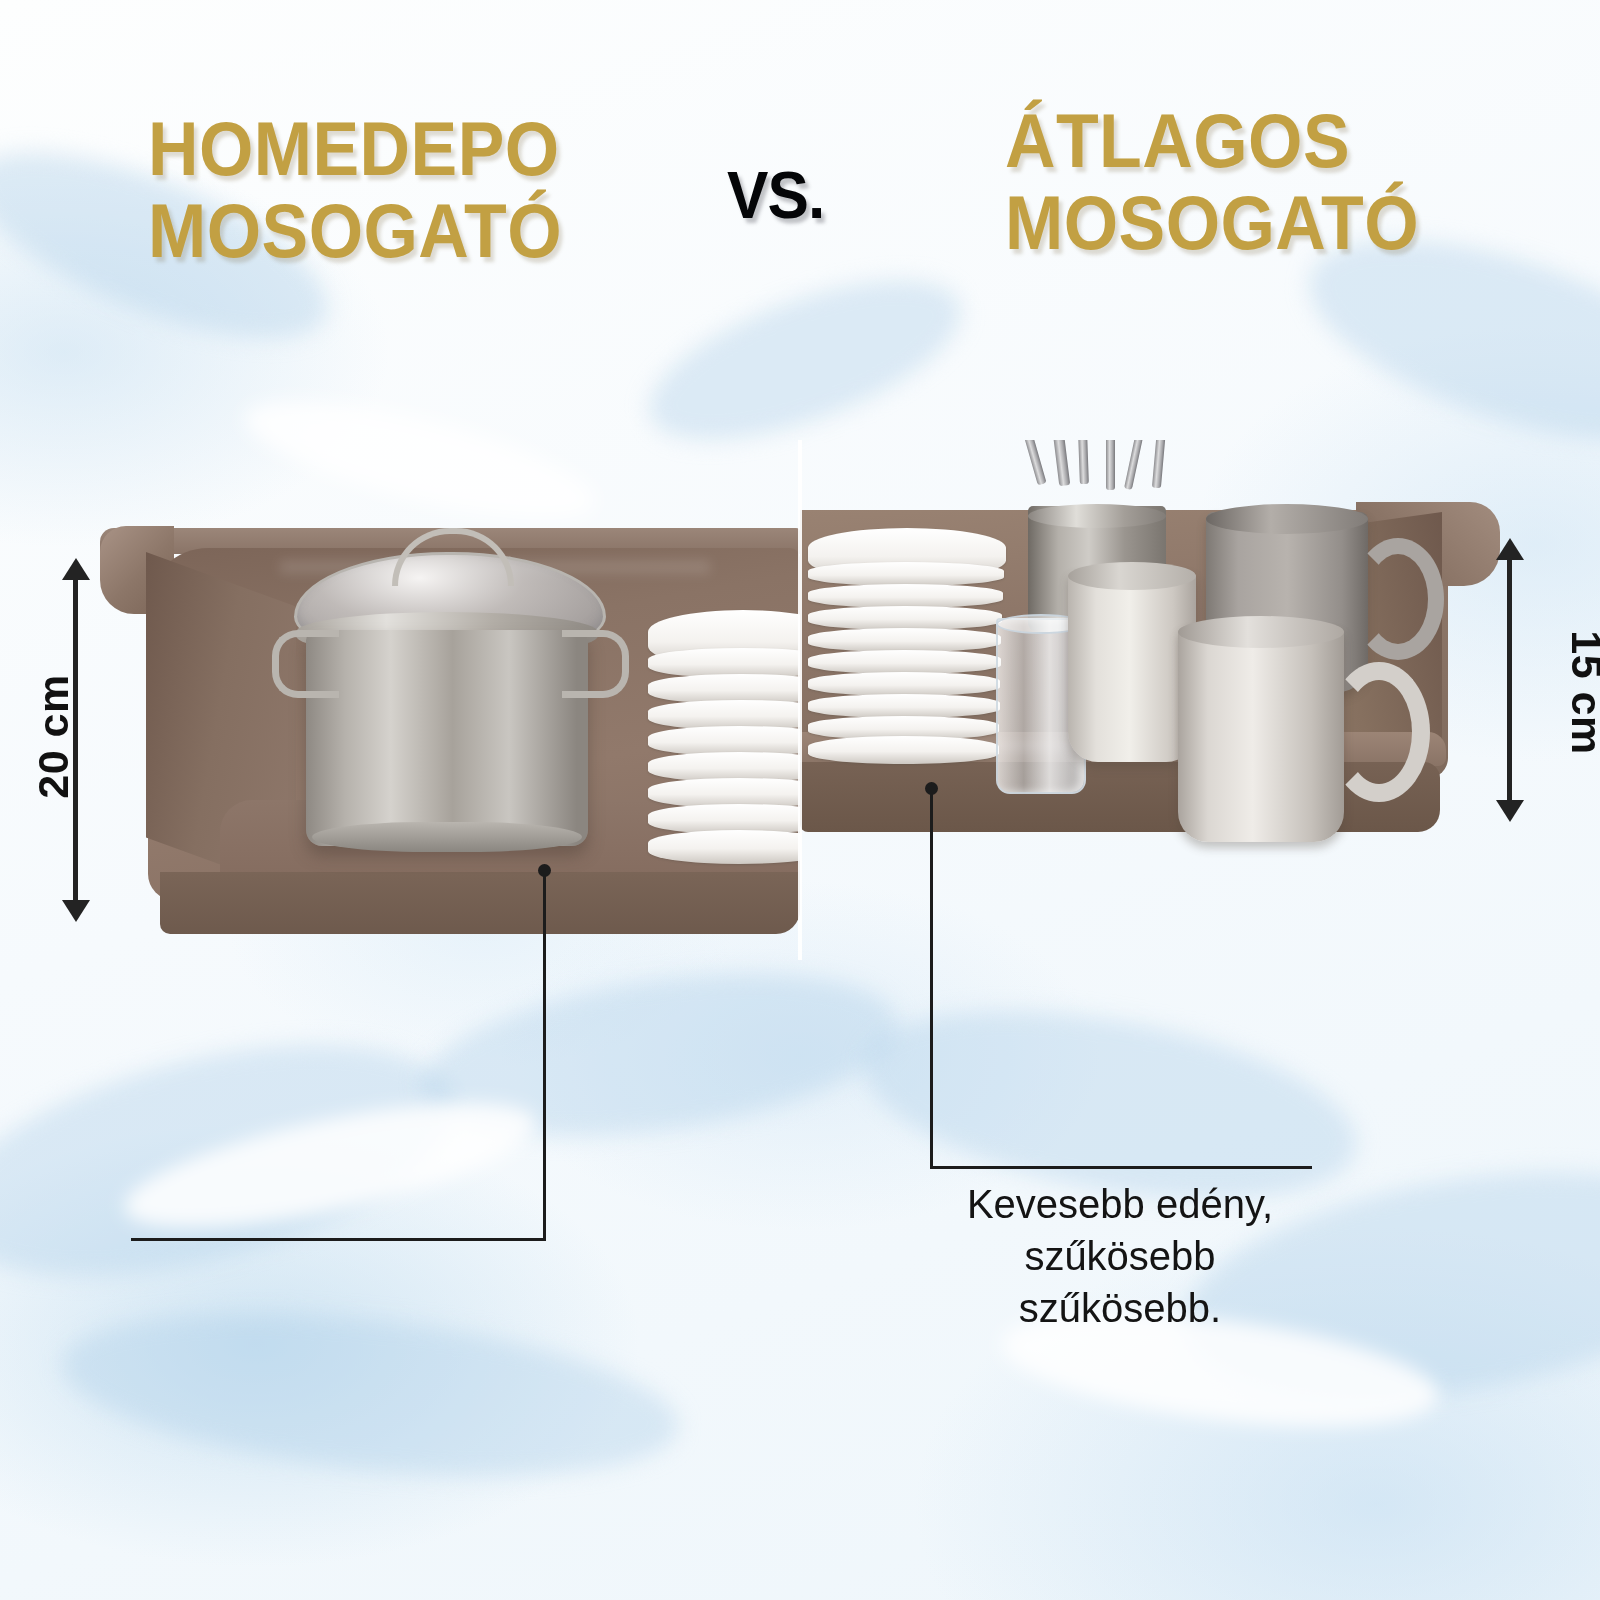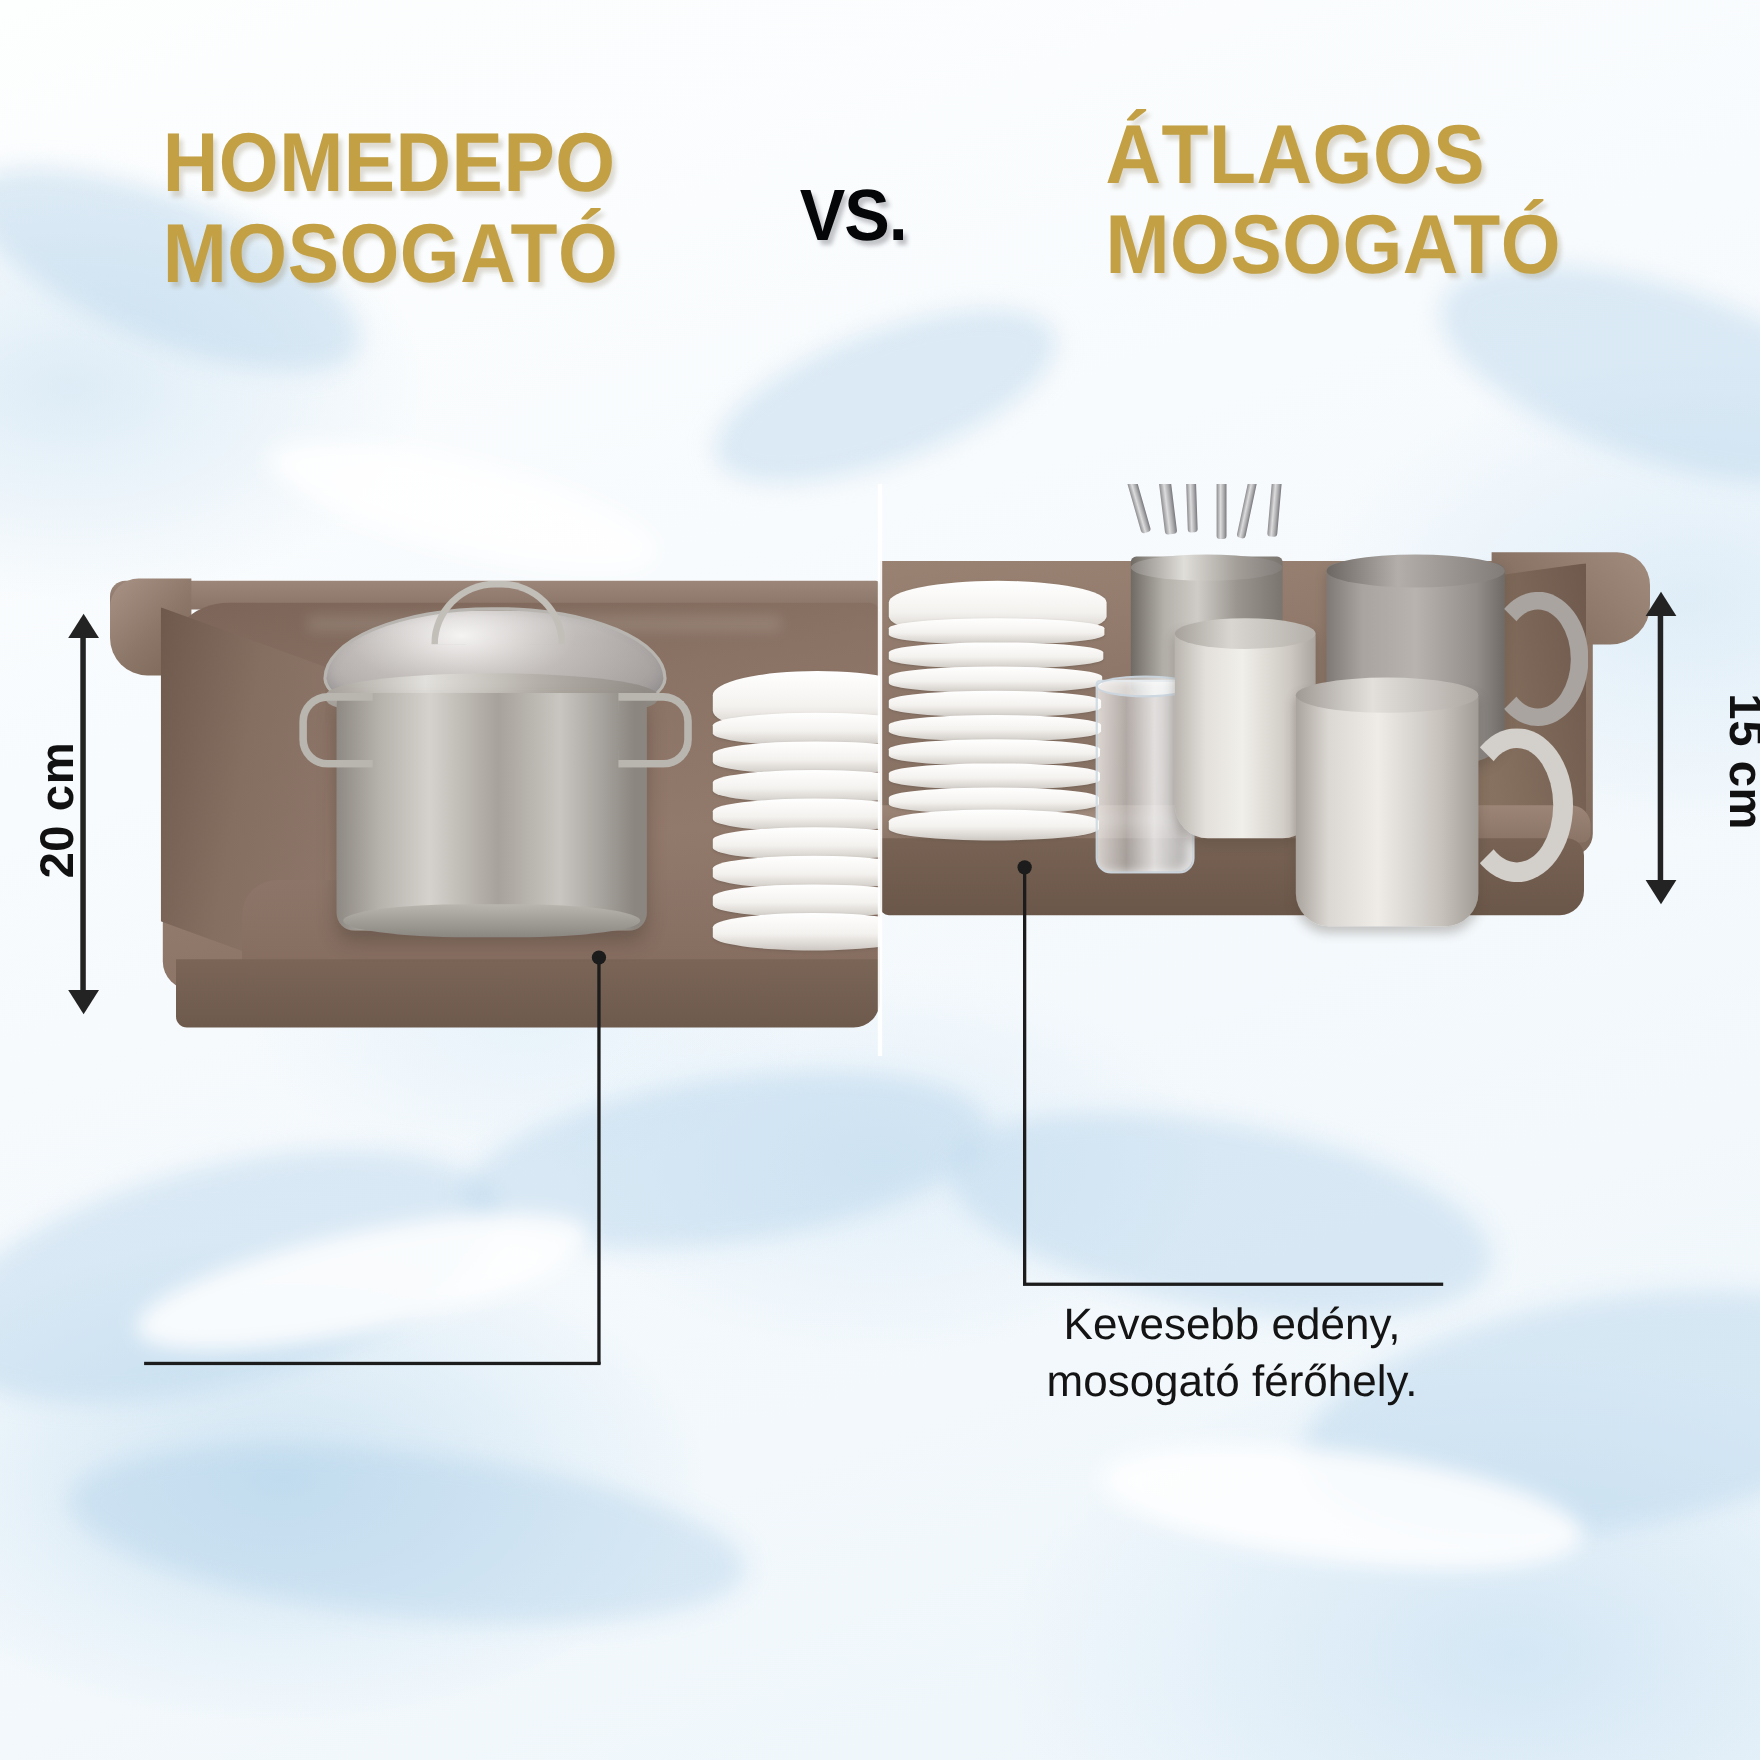--- a/index.html
+++ b/index.html
@@ -329,15 +329,15 @@
     <div class="leader" style="left:543px;top:872px;width:3px;height:368px;"></div>
     <div class="leader" style="left:131px;top:1238px;width:415px;height:3px;"></div>
   </div>
 
   <div>
     <div class="leader-dot" style="left:925px;top:782px;"></div>
     <div class="leader" style="left:930px;top:790px;width:3px;height:378px;"></div>
     <div class="leader" style="left:930px;top:1166px;width:382px;height:3px;"></div>
   </div>
   <div class="caption" id="caption-right">Kevesebb edény,
-mosogató férőhely.</div>
+szűkösebb szűkösebb.</div>
 
 </div>
 
 </body></html>

